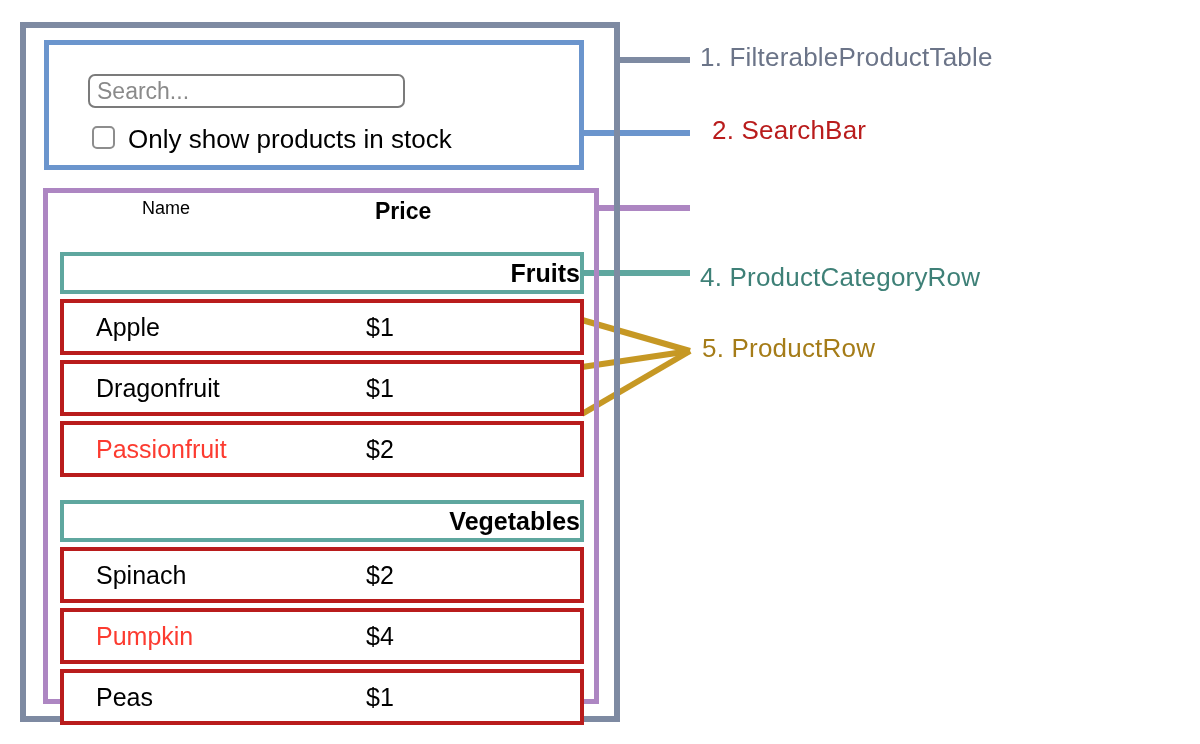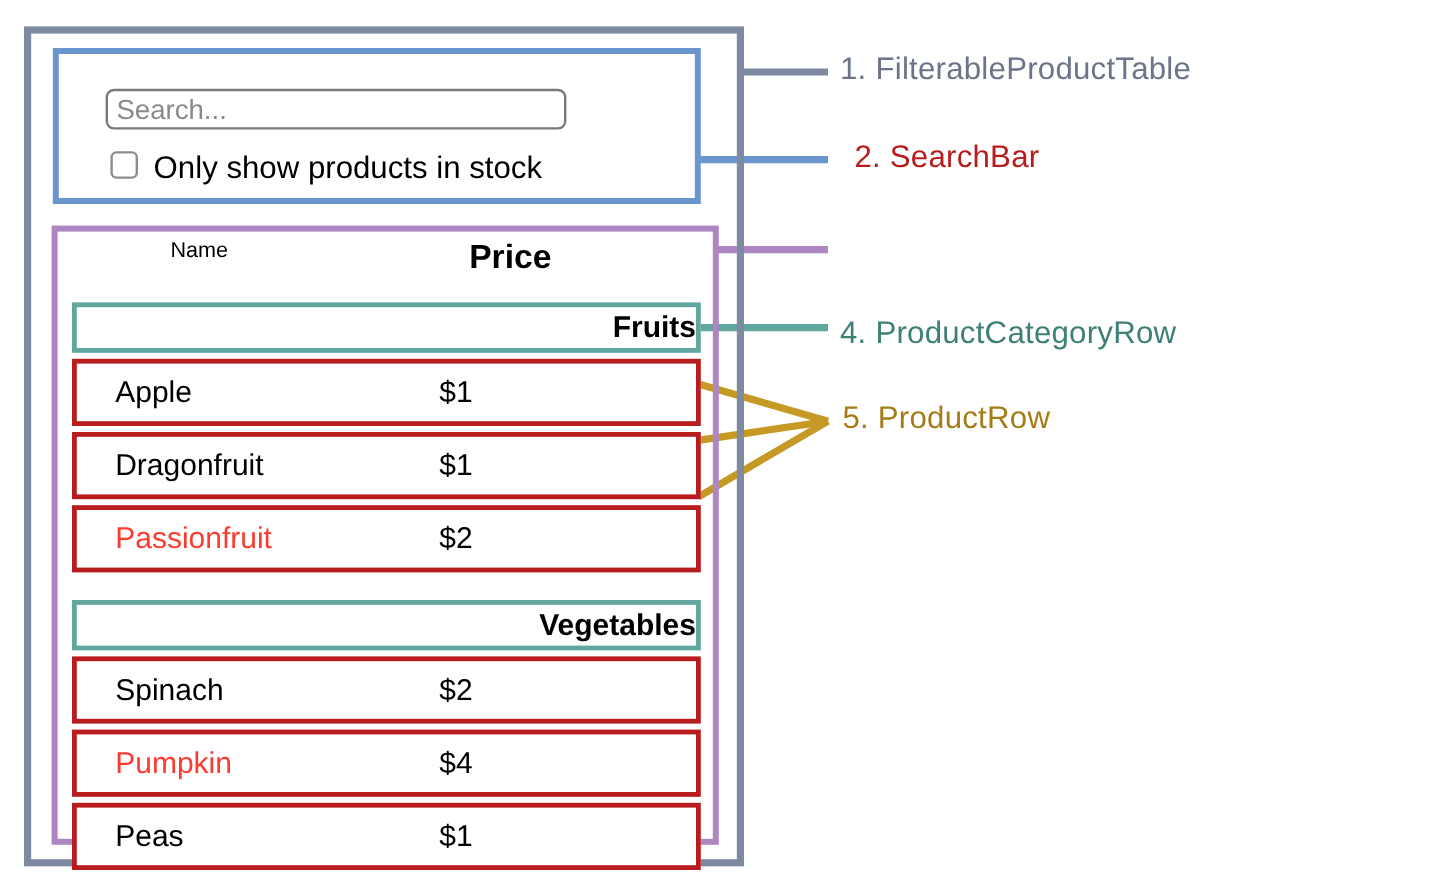--- a/index.html
+++ b/index.html
@@ -51,21 +51,21 @@
     width: 556px;
     height: 516px;
     border: 5px solid #ad86c2;
   }
 
   
   #search-input {
     position: absolute;
     left: 88px;
     top: 74px;
-    width: 384px;
+    width: 317px;
     height: 34px;
     box-sizing: border-box;
     border: 2px solid #7b7b7b;
     border-radius: 7px;
     background: #ffffff;
     font-family: "Liberation Sans", sans-serif;
     font-size: 23px;
     color: #a21caf;
     padding: 10px 7px;
     outline: none;
@@ -110,23 +110,23 @@
   .col-name {
     position: absolute;
     left: 82px;
     top: 0;
     font-size: 18px;
     font-weight: normal;
     color: #000000;
   }
   .col-price {
     position: absolute;
-    left: 331px;
+    left: 315px;
     top: 0;
-    font-size: 28px;
+    font-size: 23px;
     font-weight: bold;
     color: #000000;
   }
 
   .rows-wrap {
     position: absolute;
     left: 60px;
     top: 252px;
     width: 524px;
   }

